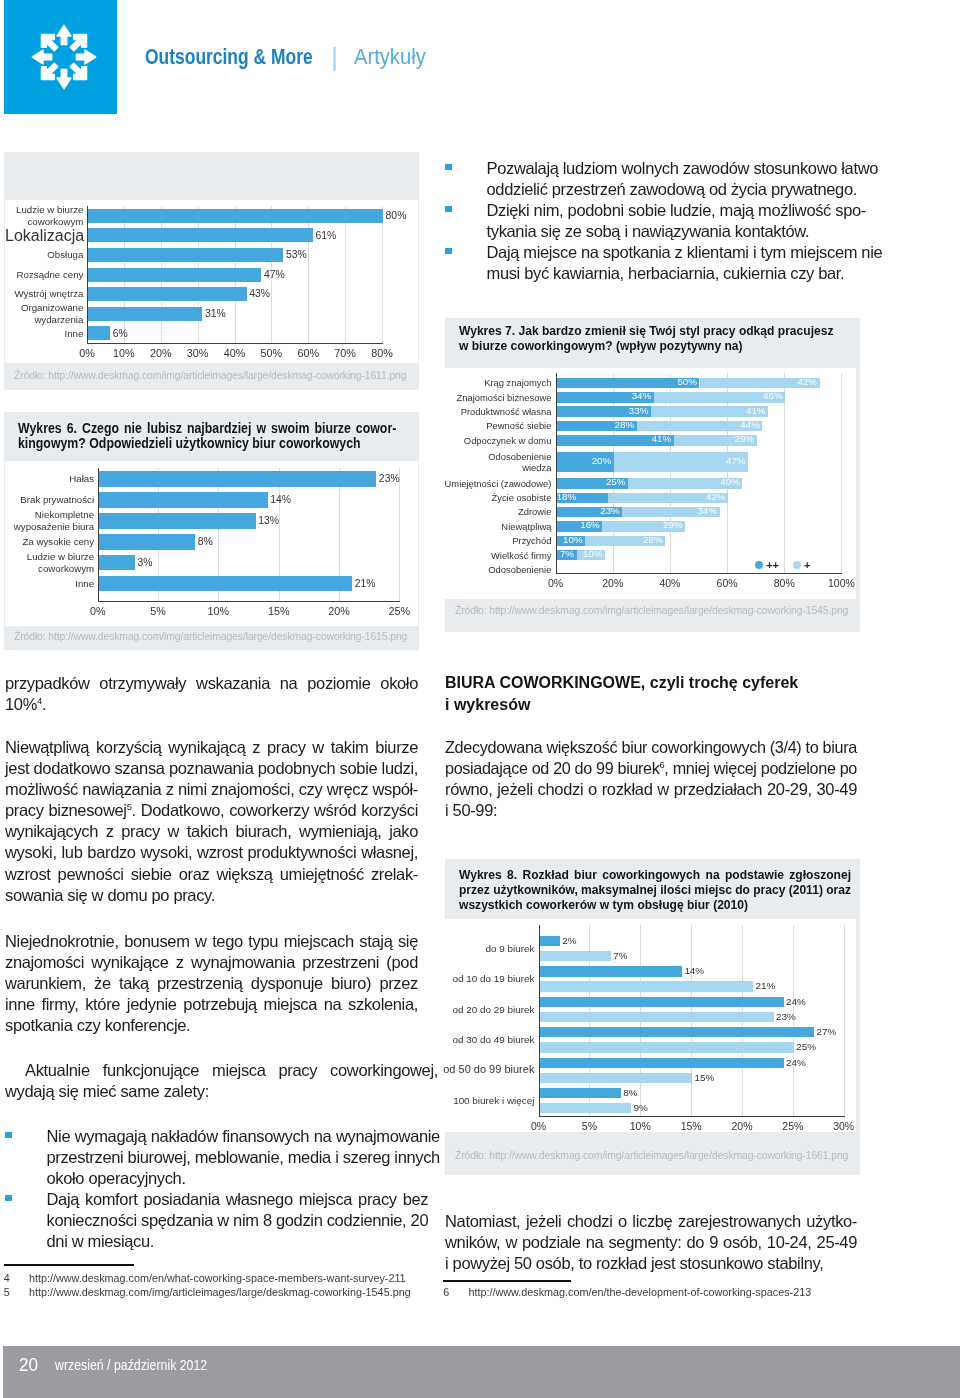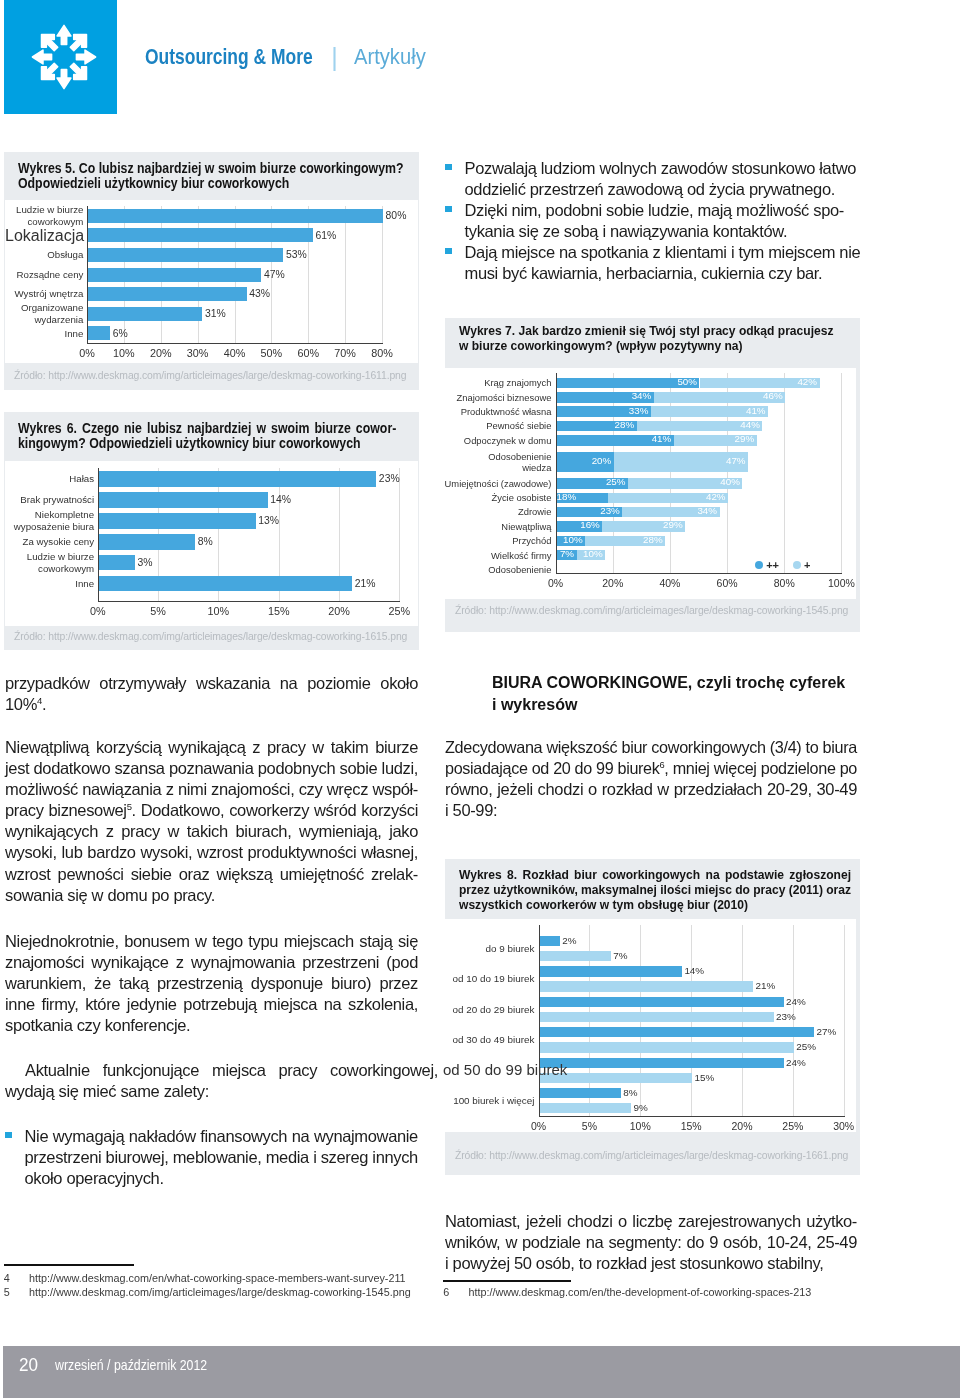--- a/index.html
+++ b/index.html
@@ -27,27 +27,27 @@
 
   .axis-line{position:absolute;background:#3f3f3f;}
   .grid-line{position:absolute;width:1px;background:#dcdcdc;}
   .bar{position:absolute;}
   .bar-lbl{position:absolute;font-size:11px;color:#333;white-space:nowrap;}
   .cat-lbl{position:absolute;font-size:10px;color:#333;text-align:right;white-space:nowrap;line-height:1.12;}
   .x-lbl{position:absolute;font-size:11px;color:#333;text-align:center;white-space:nowrap;}
 
   
   .bullet-list{position:absolute;}
-  .bullet-row{position:relative;display:flex;}
+  .bullet-row{position:relative;display:flex;gap:22px;}
   .bullet-sq{width:6.5px;height:6px;background:#22a5dd;flex:0 0 6.5px;margin-top:6.5px;margin-right:13px;}
   .bullet-txt{font-size:16.5px;line-height:21.1px;color:#1d1d1d;text-align:justify;letter-spacing:-0.35px;}
   .para{position:absolute;font-size:16.5px;line-height:21.1px;color:#1d1d1d;text-align:justify;letter-spacing:-0.35px;}
   .para sup,.bullet-txt sup{font-size:9.5px;vertical-align:super;line-height:0;}
   .tline{white-space:nowrap;}
-  .rhead{position:absolute;font-size:16px;font-weight:bold;color:#141414;line-height:1.35;margin-left:47px;}
+  .rhead{position:absolute;font-size:16px;font-weight:bold;color:#141414;line-height:1.35;}
 
   .fn-rule{position:absolute;height:2px;background:#111;}
   .fn{position:absolute;font-size:10.8px;color:#3b3b3b;display:flex;line-height:14.1px;white-space:nowrap;}
   .fn-num{width:25.2px;flex:0 0 25.2px;}
 
   .pagefoot{position:absolute;left:2.5px;top:1345.6px;width:957.5px;height:52.4px;background:#9b9ba2;}
   .pagefoot-num{position:absolute;left:16.2px;top:8.5px;font-size:18.4px;color:#ffffff;display:inline-block;transform:scaleX(0.93);transform-origin:left top;}
   .pagefoot-issue{position:absolute;left:52.2px;top:11.2px;font-size:14.6px;color:#ffffff;display:inline-block;transform:scaleX(0.845);transform-origin:left top;white-space:nowrap;}
 </style>
 </head>
@@ -73,24 +73,20 @@
         </g>
     </svg>
   </div>
   <div class="brand-wrap">
     <span class="brand">Outsourcing &amp; More</span>
     <span class="brand-sep">|</span>
     <span class="brand-section">Artykuły</span>
   </div>
 
   <div class="panel" id="panel5" style="left: 4px; top: 152px; width: 415px; height: 238px;">
-    <div class="panel-title" id="p5title" style="position: absolute; left: 13.7px; top: 8.6px; width: 378.3px; font-size: 14.6px; line-height: 14.9px; letter-spacing: 0px;">
-      <div style="display: inline-block; transform-origin: left top; transform: scaleX(0.845);">Wykres 5. Co lubisz najbardziej w swoim biurze coworkingowym?</div>
-      <div style="display: inline-block; transform-origin: left top; transform: scaleX(0.845);">Odpowiedzieli użytkownicy biur coworkowych</div>
-    </div>
     <div class="panel-plot" id="plot5" style="left: 1px; top: 48px; width: 413px; height: 163px;">
         <div class="grid-line" style="left:118.875px;top:6px;height:137px;"></div>
         <div class="grid-line" style="left:155.75px;top:6px;height:137px;"></div>
         <div class="grid-line" style="left:192.625px;top:6px;height:137px;"></div>
         <div class="grid-line" style="left:229.5px;top:6px;height:137px;"></div>
         <div class="grid-line" style="left:266.375px;top:6px;height:137px;"></div>
         <div class="grid-line" style="left:303.25px;top:6px;height:137px;"></div>
         <div class="grid-line" style="left:340.125px;top:6px;height:137px;"></div>
         <div class="grid-line" style="left:377px;top:6px;height:137px;"></div>
         <div class="bar" style="left:83px;top:8.8px;width:295px;height:14px;background:#45a7de;"></div>
@@ -377,21 +373,21 @@
         <div class="bar-lbl" style="left:373.5899999999999px;top:107.16199999999999px;font-size:9.9px;">27%</div>
         <div class="bar" style="left:96.6px;top:123.19999999999999px;width:254.25px;height:10.4px;background:#a7d7f0;"></div>
         <div class="bar-lbl" style="left:353.25px;top:122.26199999999997px;font-size:9.9px;">25%</div>
         <div class="cat-lbl" style="left:0px;top:114.91px;width:91.39999999999999px;font-size:9.9px;line-height:11.88px;">
           <div>od 30 do 49 biurek</div>
         </div>
         <div class="bar" style="left:96.6px;top:138.5px;width:244.07999999999998px;height:10.4px;background:#45a7de;"></div>
         <div class="bar-lbl" style="left:343.0799999999999px;top:137.56199999999998px;font-size:9.9px;">24%</div>
         <div class="bar" style="left:96.6px;top:153.6px;width:152.55px;height:10.4px;background:#a7d7f0;"></div>
         <div class="bar-lbl" style="left:251.55px;top:152.66199999999998px;font-size:9.9px;">15%</div>
-        <div class="cat-lbl" style="left:0px;top:145.31px;width:91.39999999999999px;font-size:15px;line-height:11.88px;">
+        <div class="cat-lbl" style="left:0px;top:145.31px;width:91.39999999999999px;font-size:11px;line-height:11.88px;">
           <div>od 50 do 99 biurek</div>
         </div>
         <div class="bar" style="left:96.6px;top:168.9px;width:81.36px;height:10.4px;background:#45a7de;"></div>
         <div class="bar-lbl" style="left:180.35999999999999px;top:167.962px;font-size:9.9px;">8%</div>
         <div class="bar" style="left:96.6px;top:184px;width:91.53px;height:10.4px;background:#a7d7f0;"></div>
         <div class="bar-lbl" style="left:190.53px;top:183.06199999999998px;font-size:9.9px;">9%</div>
         <div class="cat-lbl" style="left:0px;top:175.71px;width:91.39999999999999px;font-size:9.9px;line-height:11.88px;">
           <div>100 biurek i więcej</div>
         </div>
         <div class="axis-line" style="left:95.6px;top:6px;width:1px;height:192.1px;"></div>
@@ -434,20 +430,28 @@
     </div>
   <div class="bullet-list" id="leftbullets" style="left: 5px; top: 1125.5px; width: 413px;">
       <div class="bullet-row">
         <div class="bullet-sq"></div>
         <div class="bullet-txt">
           <div class="tline" style="word-spacing: 0.309px;">Nie wymagają nakładów finansowych na wynajmowanie</div>
           <div class="tline">przestrzeni biurowej, meblowanie, media i szereg innych</div>
           <div class="tline">około operacyjnych.</div>
         </div>
       </div>
+      <div class="bullet-row">
+        <div class="bullet-sq"></div>
+        <div class="bullet-txt">
+          <div class="tline" style="word-spacing: 1.724px;">Dają komfort posiadania własnego miejsca pracy bez</div>
+          <div class="tline">konieczności spędzania w nim 8 godzin codziennie, 20</div>
+          <div class="tline">dni w miesiącu.</div>
+        </div>
+      </div>
     </div>
 
   <div class="rhead" id="rhead" style="left: 445px; top: 672px; width: 412px;">
     <div>BIURA COWORKINGOWE, czyli trochę cyferek</div>
     <div>i wykresów</div>
   </div>
   <div class="para" id="rp1" style="left: 445px; top: 737px; width: 412px;"><div class="tline" style="display: inline-block; transform-origin: left top; transform: scaleX(0.9838);">Zdecydowana większość biur coworkingowych (3/4) to biura</div><div class="tline" style="display: inline-block; transform-origin: left top; transform: scaleX(0.9801);">posiadające od 20 do 99 biurek<sup>6</sup>, mniej więcej podzielone po</div><div class="tline" style="word-spacing: 0.611px;">równo, jeżeli chodzi o rozkład w przedziałach 20-29, 30-49</div><div class="tline">i 50-99:</div></div>
   <div class="para" id="rp2" style="left: 445px; top: 1211px; width: 412px;">
       <div class="tline" style="word-spacing: 1.284px;">Natomiast, jeżeli chodzi o liczbę zarejestrowanych użytko-</div>
       <div class="tline" style="word-spacing: 0.832px;">wników, w podziale na segmenty: do 9 osób, 10-24, 25-49</div>

